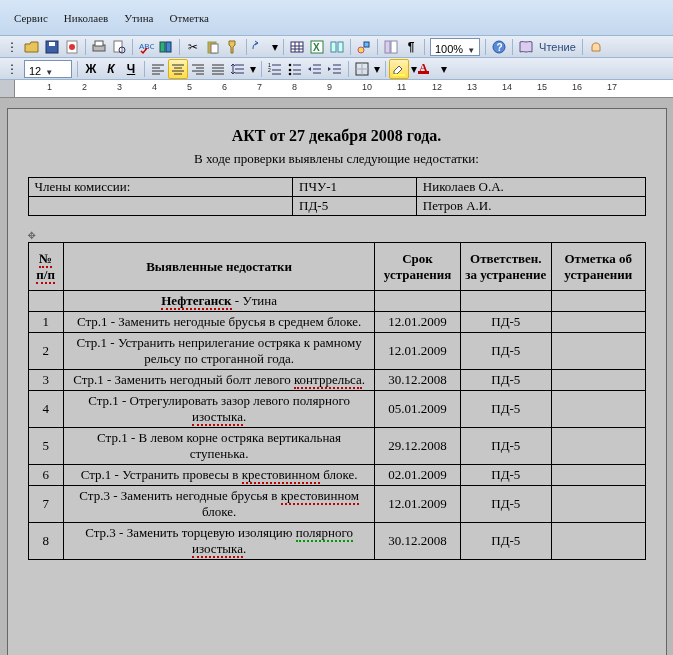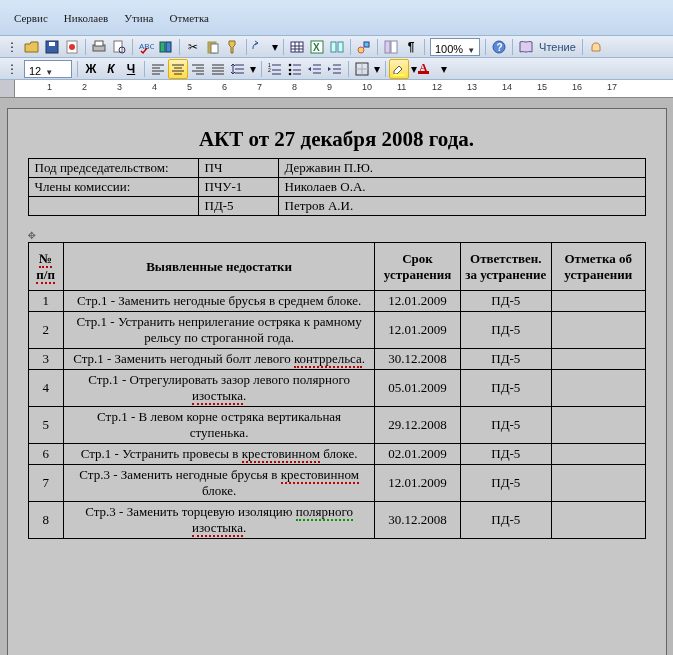--- a/index.html
+++ b/index.html
@@ -22,21 +22,21 @@
 
   
   .ruler{height:18px;background:linear-gradient(#f3f3f3,#dcdcdc);border-bottom:1px solid #888;position:relative;font-family:Tahoma,sans-serif;overflow:hidden}
   .ruler-inner{position:absolute;left:14px;right:0;top:0;bottom:0;background:#fff;border-left:1px solid #888}
   .ruler-shade{position:absolute;left:0;top:0;bottom:0;width:14px;background:#c5c9cf}
   .tick{position:absolute;top:2px;font-size:9px;color:#333}
 
   
   .workspace{background:#b8b8b8;padding:10px 0 0 0;height:575px;overflow:hidden}
   .page{width:660px;margin:0 auto;background:#c7c7c7;border:1px solid #666;padding:18px 20px 0 20px;min-height:700px}
-  .title{text-align:center;font-weight:bold;font-size:21px;margin-bottom:6px}
+  .title{text-align:center;font-weight:bold;font-size:16px;margin-bottom:6px}
   .para{text-align:center;font-size:13px;line-height:1.22;margin:0 8px 4px}
   .para2{text-align:center;font-size:13px;margin-top:4px;margin-bottom:10px}
 
   
   table.comm{border-collapse:collapse;width:100%;font-size:13px;margin-bottom:14px}
   table.comm td{border:1px solid #000;padding:1px 6px;height:18px}
 
   
   .anchor-mark{font-size:10px;color:#666;font-family:Tahoma,sans-serif;margin-bottom:1px}
   table.def{border-collapse:collapse;width:100%;font-size:13px}
@@ -300,28 +300,24 @@
     <span class="tick" style="left:557px">16</span>
     <span class="tick" style="left:592px">17</span>
     <span class="tick" style="left:661px">18</span>
   </div>
 </div>
 
 <div class="workspace">
   <div class="page">
 
     <div class="title">АКТ от 27 декабря 2008 года.</div>
+    <div class="para2">В ходе проверки выявлены следующие недостатки:</div>
 
     <table class="comm">
       <tbody>
-          <tr>
-        <td style="width:170px">Под председательством:</td>
-        <td style="width:80px">ПЧ</td>
-        <td>Державин П.Ю.</td>
-      </tr>
       <tr>
         <td>Члены комиссии:</td>
         <td>ПЧУ-1</td>
         <td>Николаев О.А.</td>
       </tr>
       <tr>
         <td></td>
         <td>ПД-5</td>
         <td>Петров А.И.</td>
       </tr>
@@ -331,20 +327,27 @@
     <div class="anchor-mark">✥</div>
     <table class="def">
       <tbody>
           <tr>
         <th style="width:34px"><span class="redunder">№ п/п</span></th>
         <th style="width:300px">Выявленные недостатки</th>
         <th style="width:82px">Срок устранения</th>
         <th style="width:88px">Ответствен. за устранение</th>
         <th style="width:90px">Отметка об устранении</th>
       </tr>
+      <tr class="loc-row">
+        <td class="c"></td>
+        <td class="c"><span class="loc-name"><span class="redunder">Нефтеганск</span></span><span> - Утина</span></td>
+        <td></td>
+            <td></td>
+            <td></td>
+      </tr>
 
       </tbody>
         <tbody id="def-rows">
           <tr>
             <td class="c">1</td>
             <td class="l">Стр.1 - Заменить негодные брусья в среднем блоке.</td>
             <td class="c">12.01.2009</td>
             <td class="c">ПД-5</td>
             <td class="c"></td>
           </tr>

